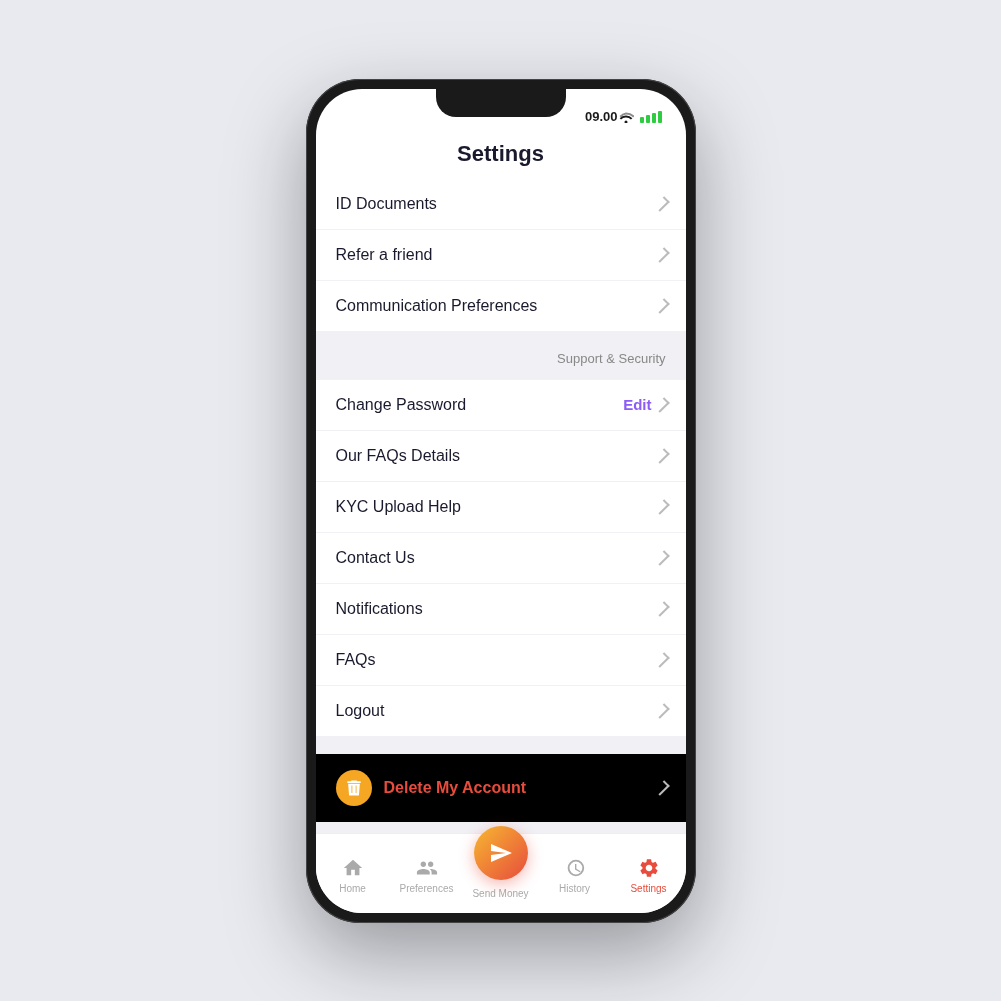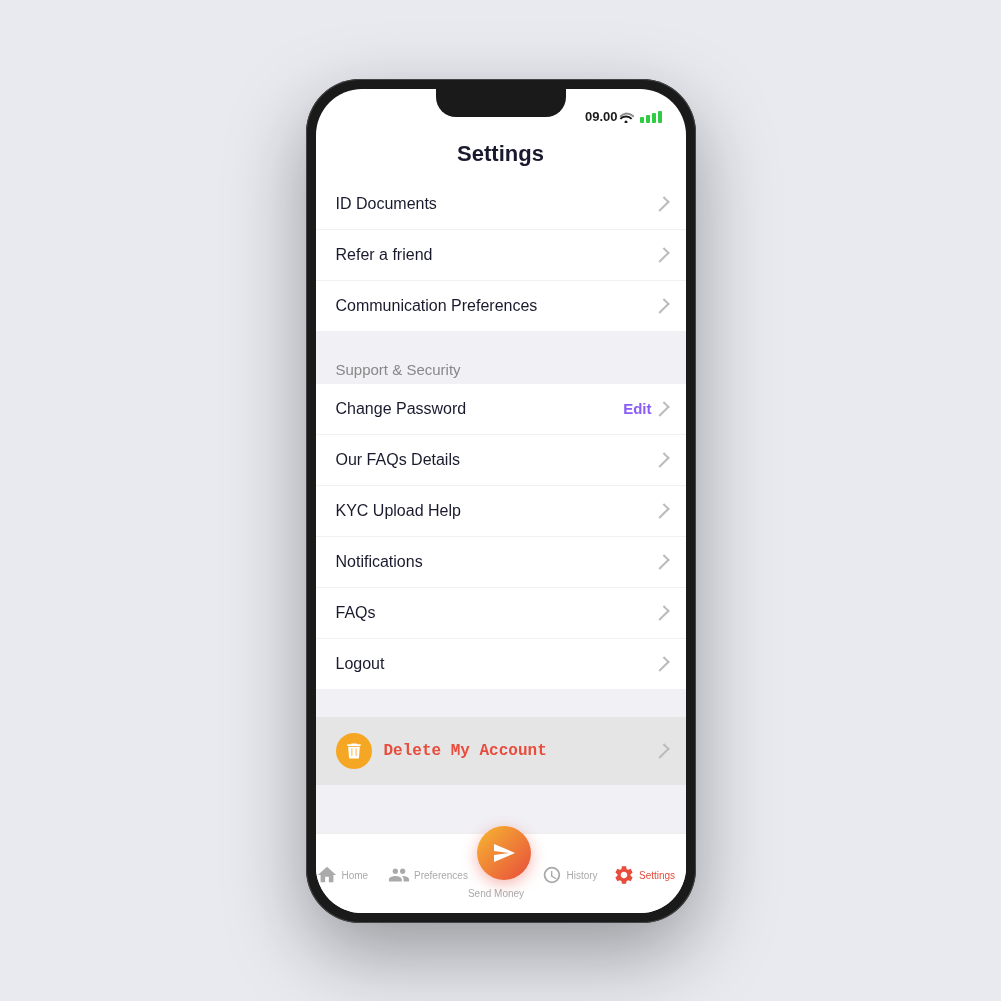--- a/index.html
+++ b/index.html
@@ -98,30 +98,31 @@
       flex: 1;
       overflow-y: auto;
       background: #f0f0f5;
       scrollbar-width: none;
     }
     .content::-webkit-scrollbar { display: none; }
 
     
     .card-section {
       background: #fff;
-      margin-bottom: 20px;
+      margin-bottom: 10px;
     }
 
     
     .section-label {
       background: #f0f0f5;
-      padding: 10px 20px 6px;
-      font-size: 15px;
+      padding: 10px 20px 14px;
+      font-size: 13px;
       color: #888;
       font-weight: 500;
+      text-align: right;
     }
 
     
     .menu-item {
       display: flex;
       align-items: center;
       justify-content: space-between;
       padding: 16px 20px;
       border-bottom: 1px solid #f0f0f5;
       background: #fff;
@@ -160,23 +161,22 @@
       display: inline-block;
       flex-shrink: 0;
     }
 
     
     .delete-item {
       display: flex;
       align-items: center;
       justify-content: space-between;
       padding: 16px 20px;
-      background: #e5e5e5;
+      background: #000000;
       cursor: pointer;
-      font-family: Liberation Mono, monospace;
     }
 
     .delete-item-left {
       display: flex;
       align-items: center;
       gap: 12px;
     }
 
     .delete-icon-circle {
       width: 36px;
@@ -203,21 +203,21 @@
       display: flex;
       align-items: center;
       justify-content: space-around;
       border-top: 1px solid #eee;
       position: relative;
       flex-shrink: 0;
     }
 
     .nav-item {
       display: flex;
-      flex-direction: row;
+      flex-direction: column;
       align-items: center;
       gap: 4px;
       flex: 1;
       cursor: pointer;
       padding-top: 4px;
     }
 
     .nav-icon {
       font-size: 22px;
       color: #aaa;
@@ -328,20 +328,26 @@
           </div>
         </div>
 
         <div class="menu-item">
           <span class="menu-item-label">KYC Upload Help</span>
           <div class="menu-item-right">
             <div class="chevron"></div>
           </div>
         </div>
 
+        <div class="menu-item">
+          <span class="menu-item-label">Contact Us</span>
+          <div class="menu-item-right">
+            <div class="chevron"></div>
+          </div>
+        </div>
 
         <div class="menu-item">
           <span class="menu-item-label">Notifications</span>
           <div class="menu-item-right">
             <div class="chevron"></div>
           </div>
         </div>
 
         <div class="menu-item">
           <span class="menu-item-label">FAQs</span>

